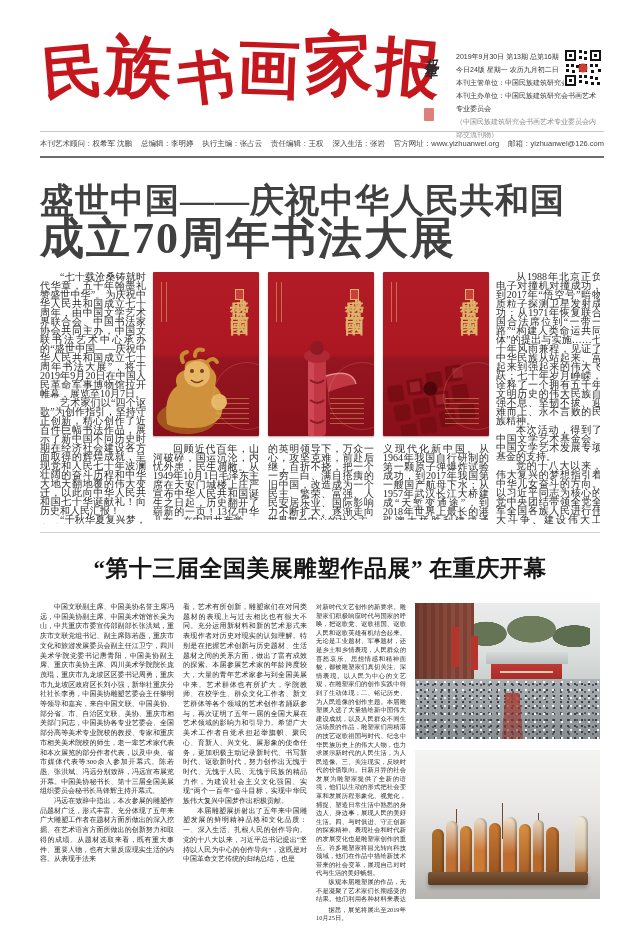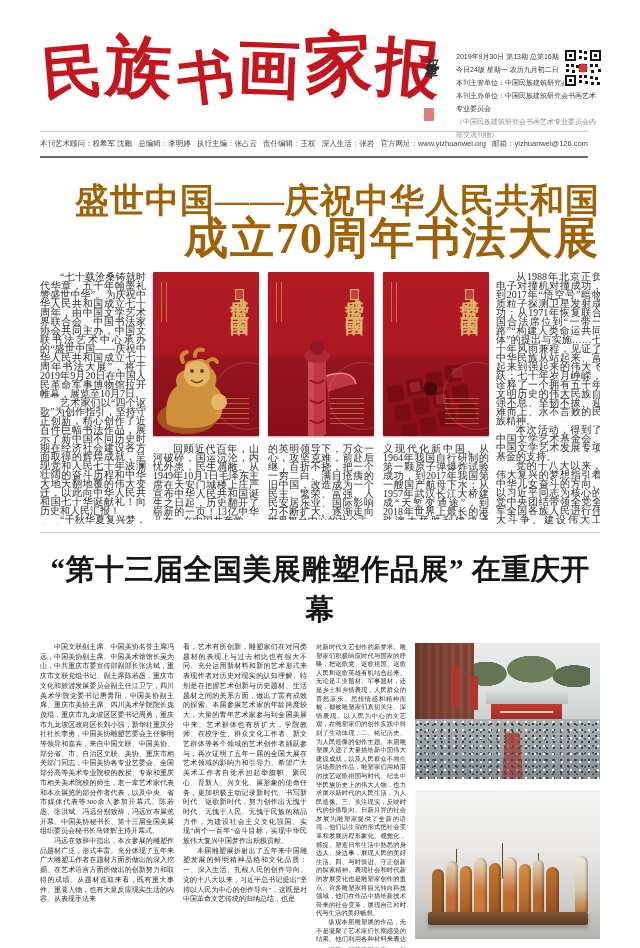--- a/index.html
+++ b/index.html
@@ -24,26 +24,26 @@
   .mh-sign{position:absolute; left:421px; top:48px; writing-mode:vertical-rl;
     font-style:italic; font-size:13px; letter-spacing:4px; color:#2b2b2b;
     transform:rotate(-2deg); font-weight:bold;}
   .mh-seal{position:absolute; left:424px; top:108px; width:10px; height:13px;
     background:#d2544e; opacity:.75; border-radius:1px;}
   .mh-info{position:absolute; left:456px; top:50px; width:146px;
     font-size:7px; line-height:13px; color:#333; font-family:"Liberation Sans",sans-serif;}
   .mh-info .wide{width:146px;}
   .mh-info .muted{color:#8a8a8a;}
   .mh-qr{position:absolute; right:38px; top:49px; width:38px; height:38px; background:#fff;}
-  .ed-bar{position:absolute; left:40px; right:52px; bottom:0; height:24px;
+  .ed-bar{position:absolute; left:40px; right:36px; bottom:0; height:24px;
     border-top:1px solid #c9c9c9; border-bottom:2.5px solid #6e6e6e;
     display:flex; align-items:center; justify-content:space-between;
     font-size:7.5px; color:#444; font-family:"Liberation Sans",sans-serif; white-space:nowrap;}
   
-  .headline1{margin:24px 40px 0; text-align:right; color:#a16207; font-weight:bold;}
+  .headline1{margin:24px 40px 0; text-align:left; color:#404040; font-weight:bold;}
   .headline1 .h1a{font-size:34px; line-height:38px; letter-spacing:1px;}
   .headline1 .h1b{font-size:44px; line-height:38px; letter-spacing:2px;}
   
   .article1{margin:14px 40px 0; display:flex; gap:7px; height:252px; overflow:hidden;}
   .a1-col{width:106px; flex:0 0 106px; font-size:10px; line-height:9px;
     text-align:justify; color:#2a2a2a; overflow:hidden;}
   .a1-col p{margin:0; text-indent:2em;}
   .a1-mid{flex:0 0 336px; width:336px;}
   .covers{display:flex; gap:9px; height:164px;}
   .cover{position:relative; width:106px; flex:0 0 106px; overflow:hidden; border-radius:1px;
@@ -58,21 +58,21 @@
     letter-spacing:2px; line-height:20px;}
   .ct-seal{display:inline-block; width:7px; height:9px; background:#c8403a;
     border:1px solid #ddb36a; margin:2px 6px 0 6px;}
   .cover-foot{position:absolute; right:10px; bottom:12px; width:34px; height:26px;
     background:repeating-linear-gradient(180deg,rgba(221,178,106,.5) 0 1px,transparent 1px 5px);}
   .cover-motif{position:absolute; left:0; bottom:0; width:100%; height:96px;}
   
   .rule{margin:8px 40px 0; border-top:1px solid #d2d2d2; height:0;}
   
   .headline2{margin:16px 40px 0; text-align:center; color:#161616; font-weight:bold;
-    font-size:29px; line-height:40px; letter-spacing:0.5px;}
+    font-size:23px; line-height:40px; letter-spacing:0.5px;}
   
   .article2{margin:14px 40px 0; display:flex; gap:9px; height:320px; overflow:hidden;}
   .a2-col{font-size:7px; line-height:9.7px; text-align:justify; color:#2a2a2a; overflow:hidden;}
   .a2-col p{margin:0; text-indent:2em;}
   .a2-col.cont p:first-child{text-indent:0;}
   .a2-c1{flex:0 0 134px; width:134px;}
   .a2-c2{flex:0 0 124px; width:124px;}
   .a2-c3{flex:0 0 90px; width:90px; font-size:6.3px; line-height:8.6px; position:relative;}
   .a2-c3 .closing{position:absolute; bottom:0; left:0; right:0; background:#fff;
     margin:0; padding-top:2px; text-indent:2em;}

